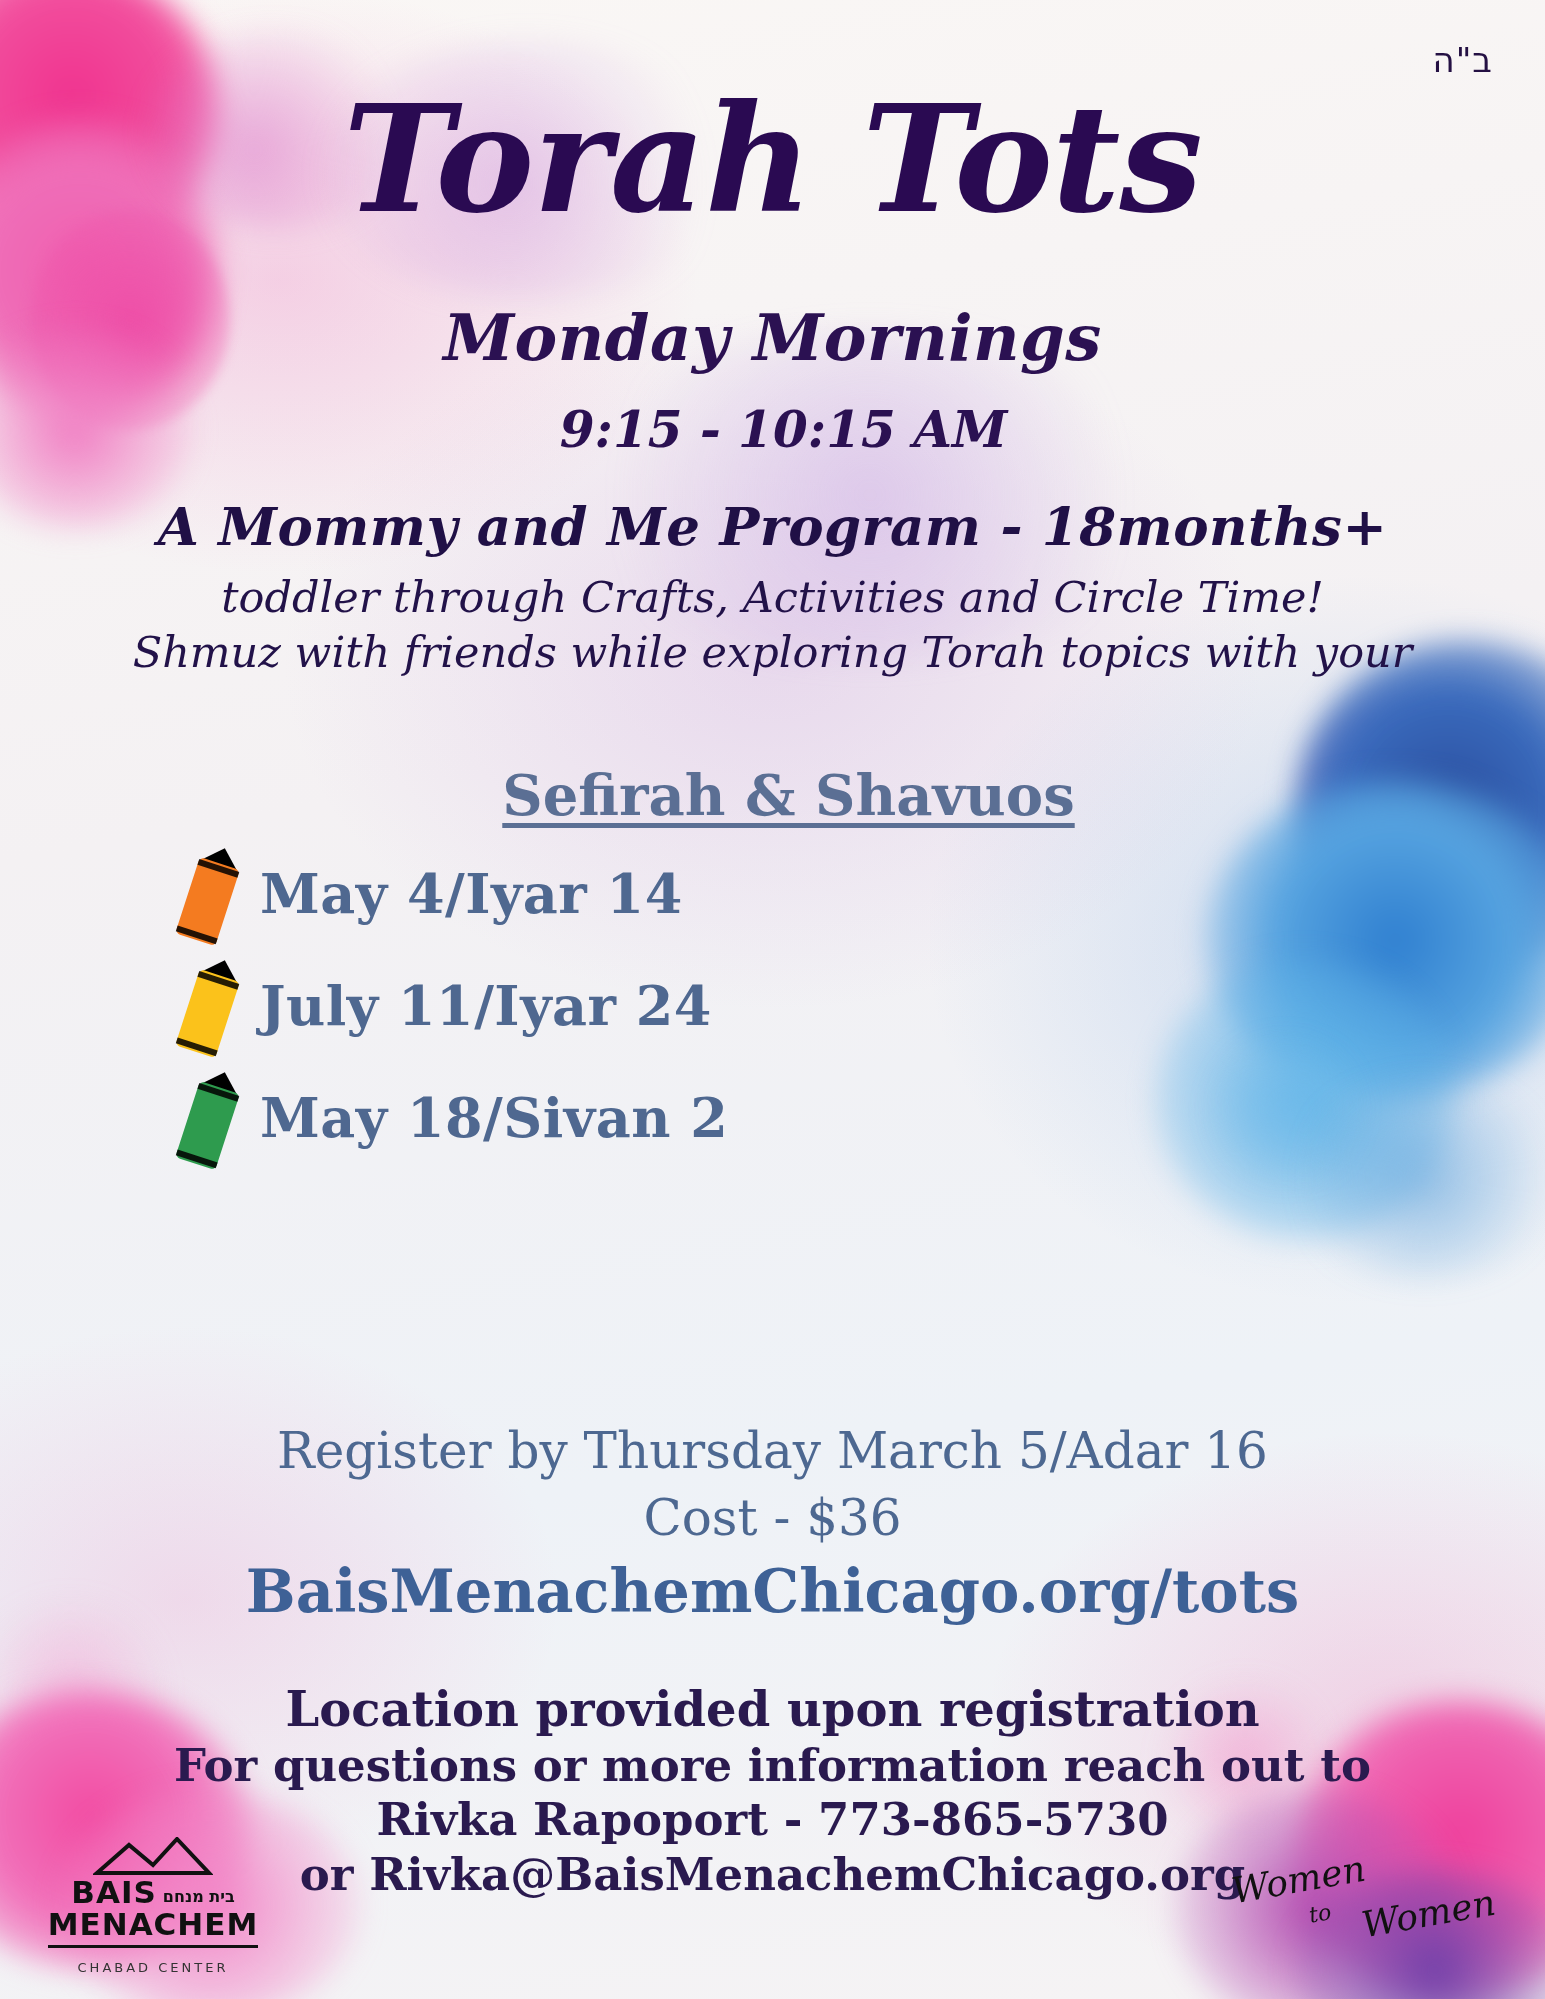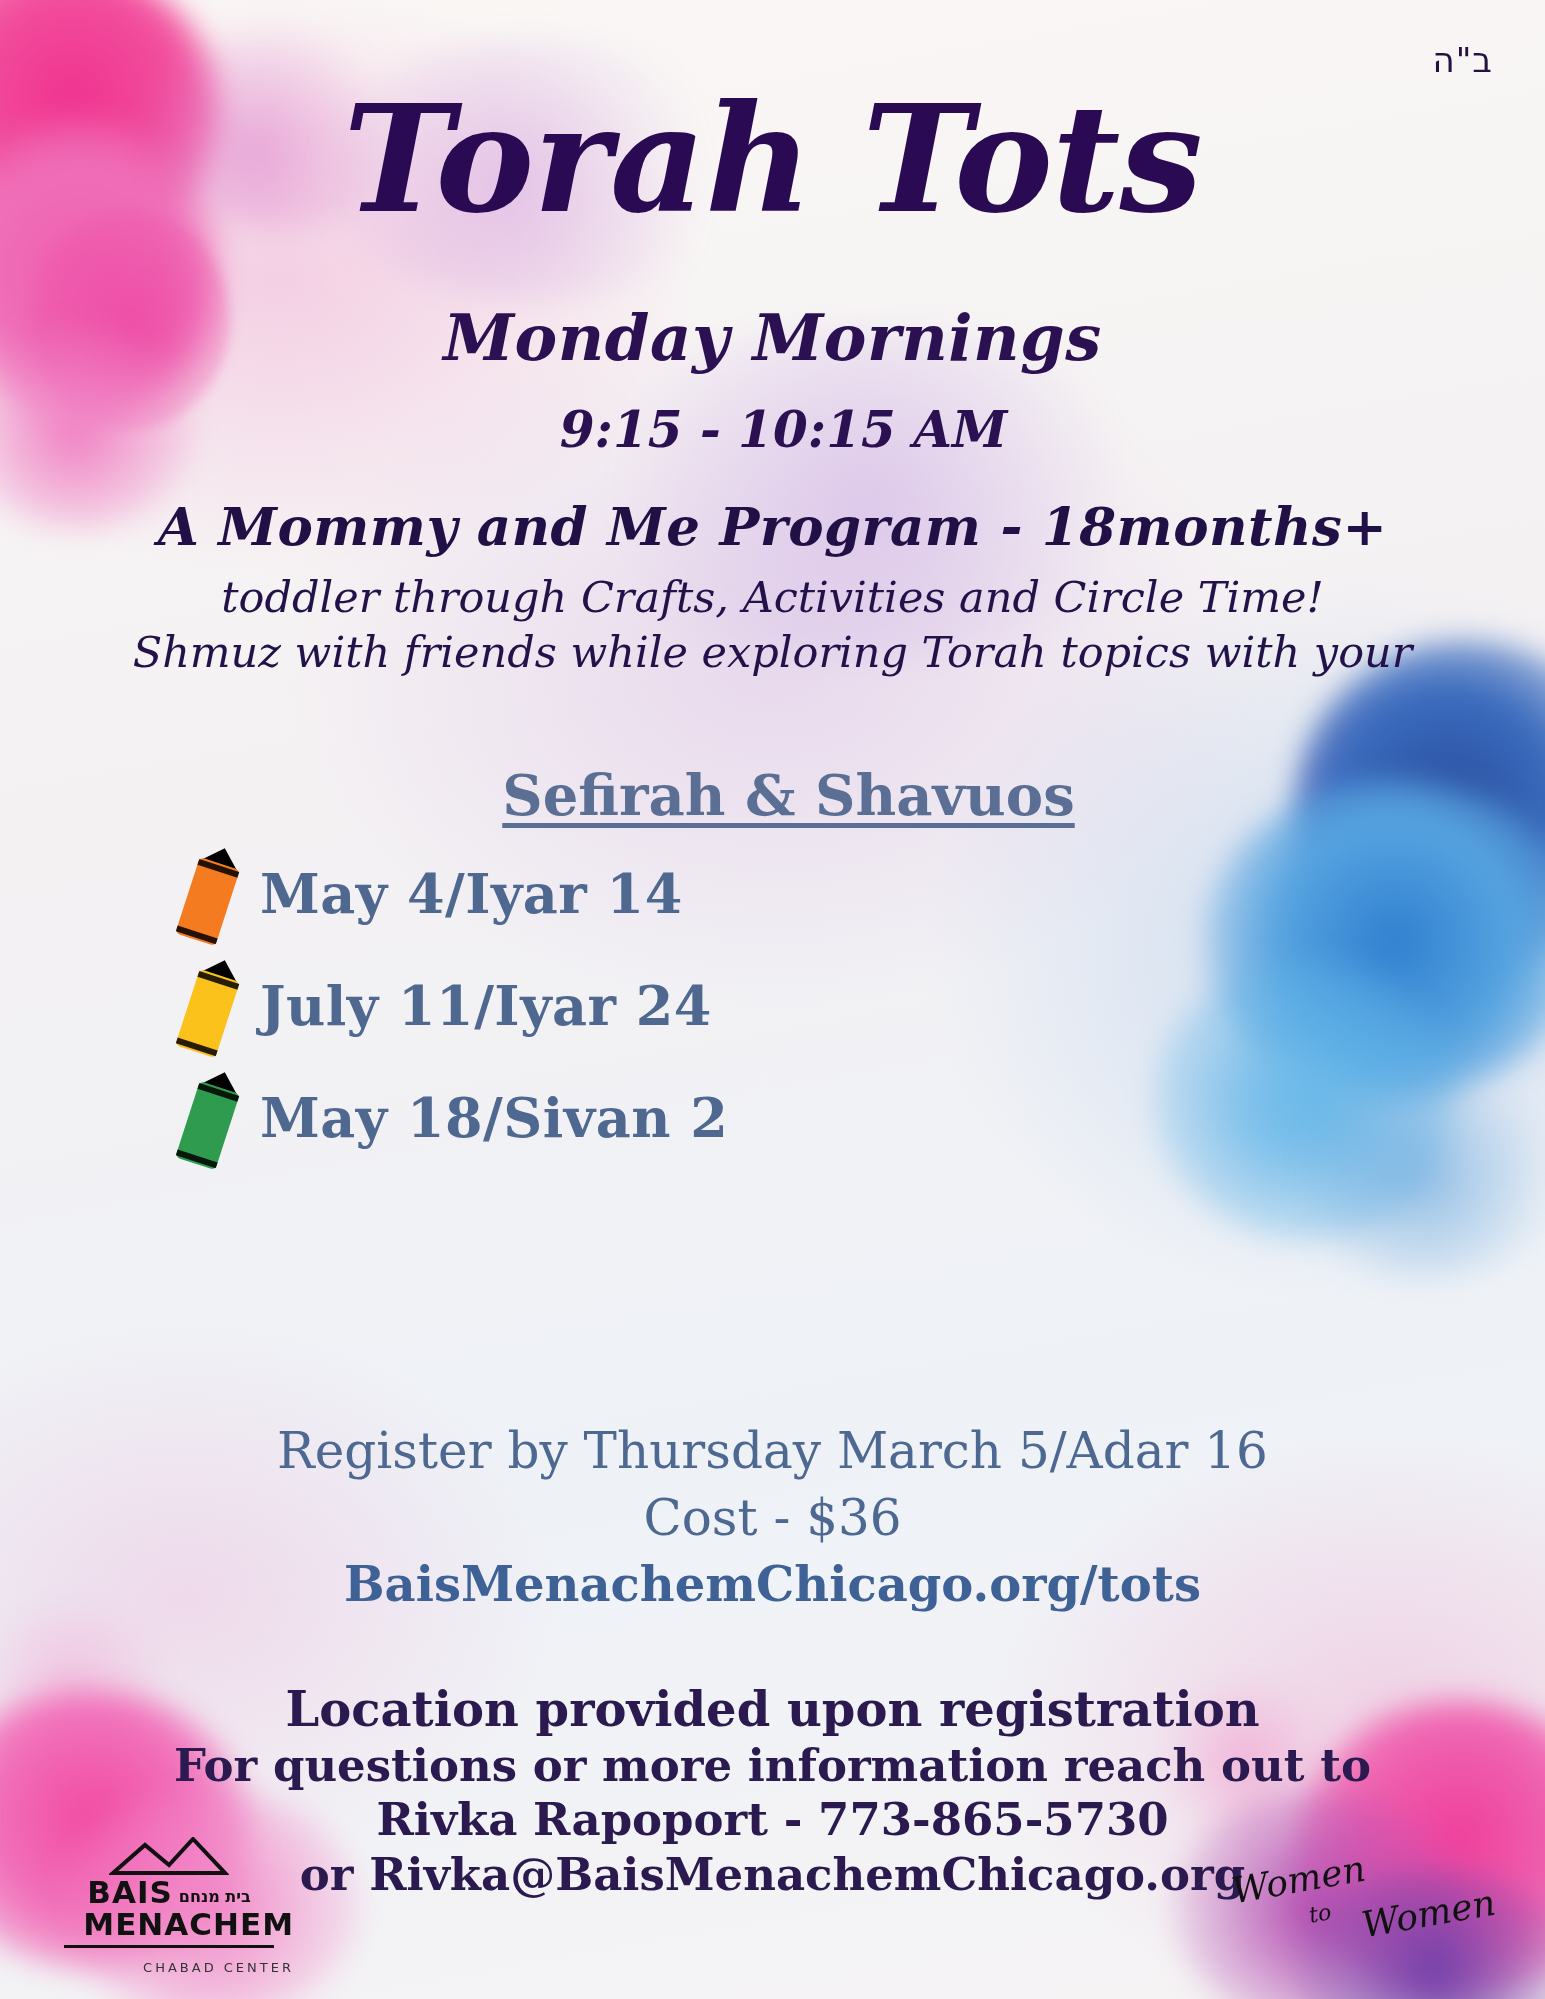--- a/index.html
+++ b/index.html
@@ -255,21 +255,21 @@
   }
   .reg-line {
     font-family: "DejaVu Serif", serif;
     font-size: 50px;
     line-height: 1.34;
     color: #4d6891;
   }
   .reg-url {
     font-family: "DejaVu Serif", serif;
     font-weight: bold;
-    font-size: 48px;
+    font-size: 59px;
     color: #3e6196;
     line-height: 1.34;
   }
 
   .contact-block {
     position: absolute;
     top: 1680px;
     left: 0;
     width: 100%;
     text-align: center;
@@ -285,24 +285,24 @@
     font-family: "DejaVu Serif", serif;
     font-weight: bold;
     font-size: 45px;
     color: #2a1a4f;
     line-height: 1.22;
   }
 
   
   .logo-left {
     position: absolute;
-    left: 44px;
+    left: 28px;
     bottom: 24px;
     width: 250px;
-    text-align: right;
+    text-align: center;
     z-index: 7;
   }
   .logo-left .mark {
     display: flex;
     align-items: flex-end;
     justify-content: center;
     gap: 6px;
     height: 40px;
     margin-bottom: 2px;
   }

